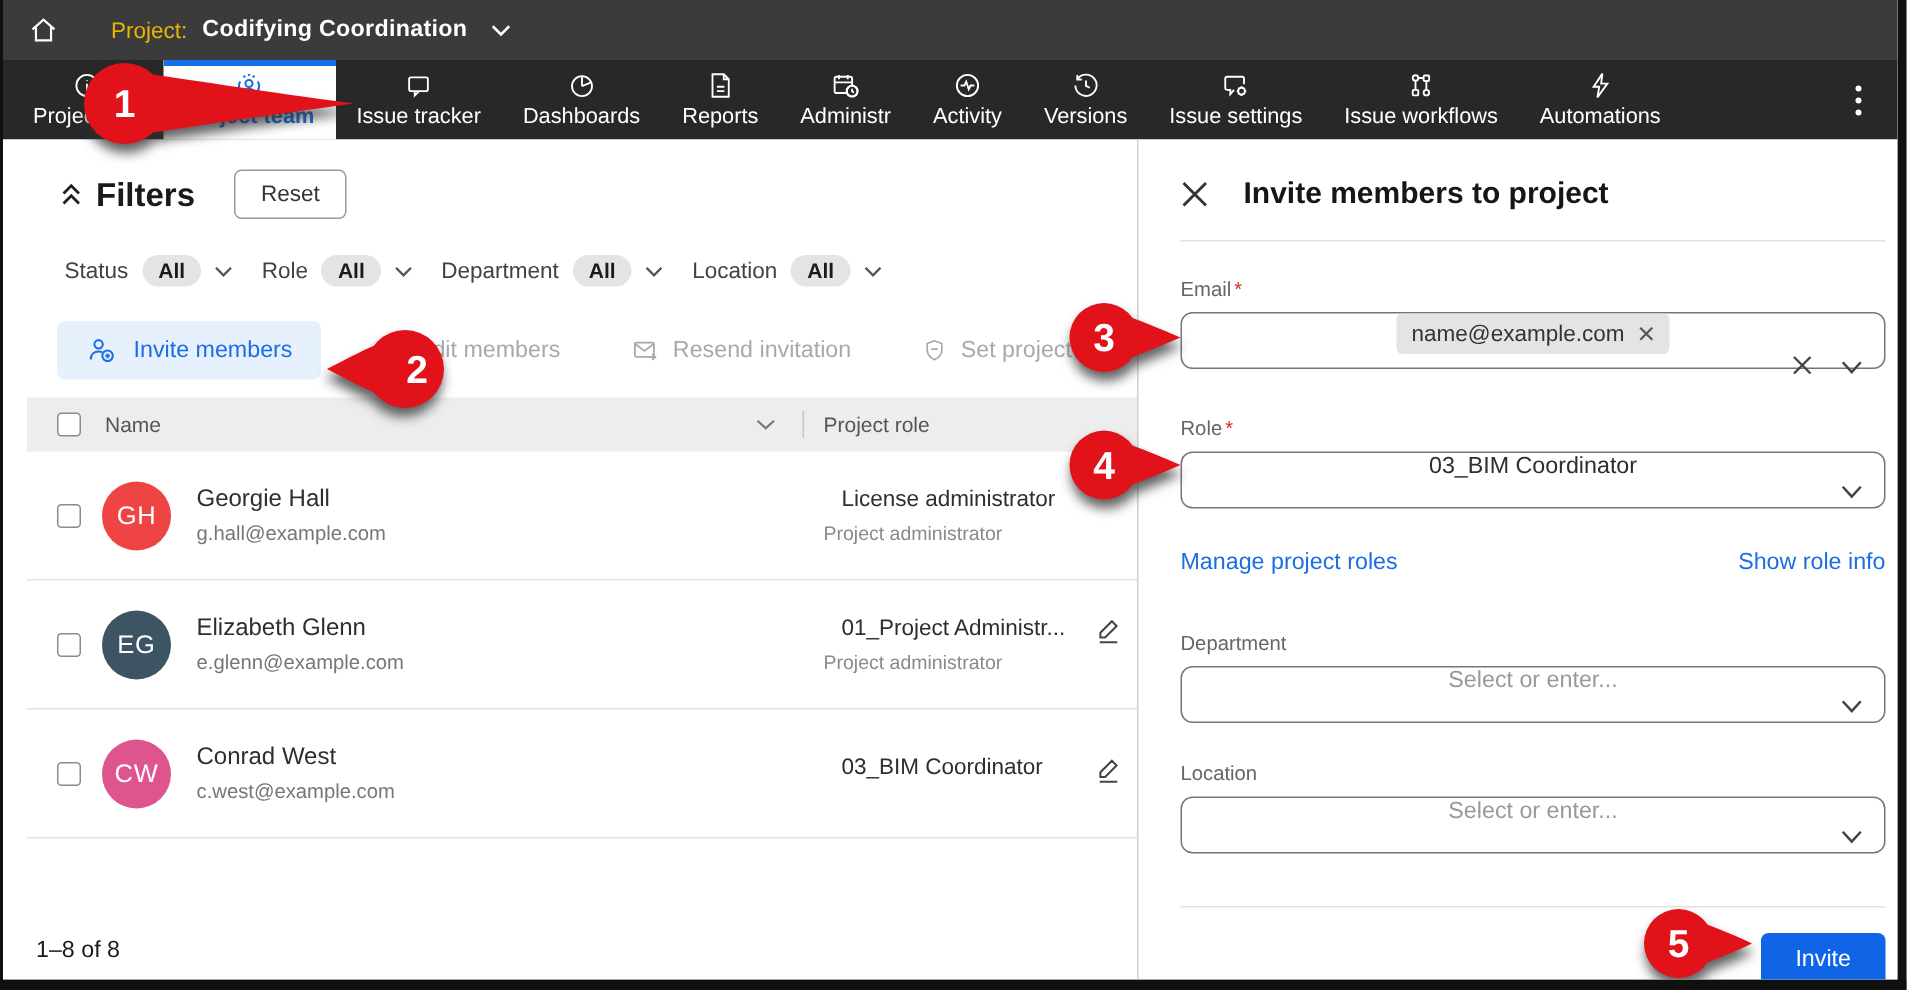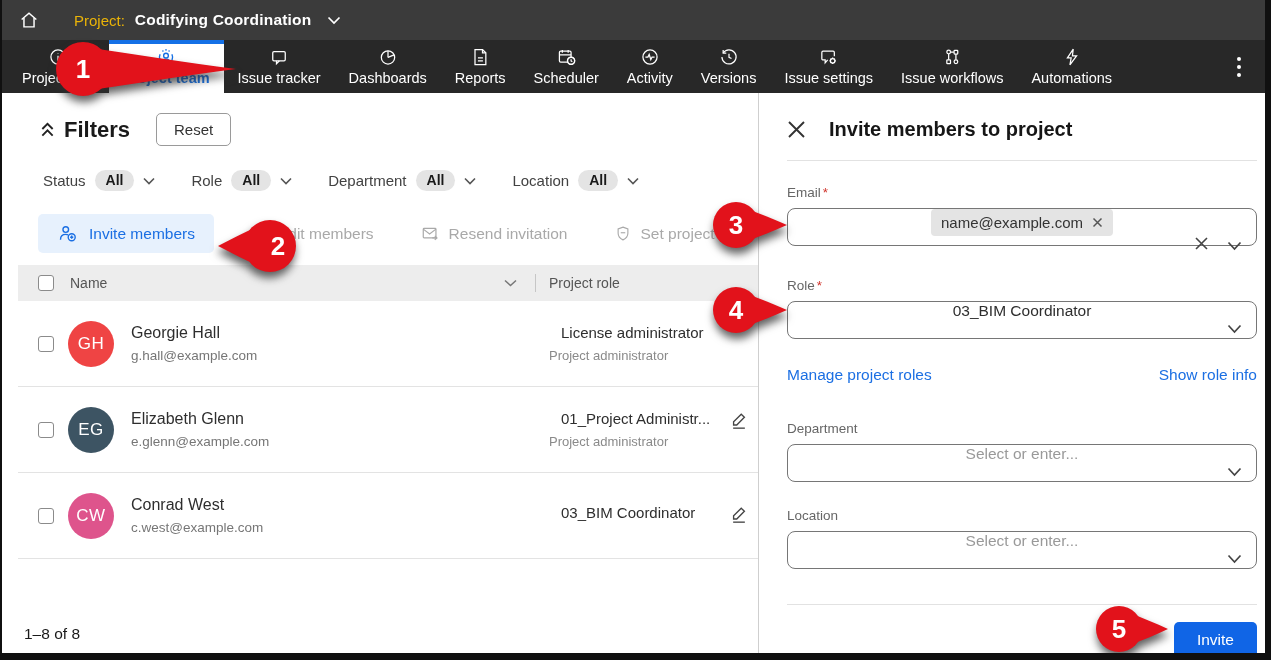--- a/index.html
+++ b/index.html
@@ -37,21 +37,21 @@
   .left-panel { width:757px; border-right:1px solid #cfcfcf; position:relative; background:#fff;padding-left:16px; }
   .right-panel { flex:1; padding:0 8px 0 28px; background:#fff; }
   
   .filters-header { margin:20px 0 0 22px; display:flex; align-items:center; }
   .collapse-ic { display:flex; margin-right:9px; }
   .filters-title { font-size:22px; font-weight:bold; color:#1a1a1a; }
   .reset-btn {
     margin-left:26px; padding:7px 17px; border:1px solid #9a9a9a; border-radius:5px;
     background:#fff; font-size:15px; color:#333; cursor:pointer; font-family:inherit;
   }
-  .filters-row { margin:24px 0 0 25px; display:flex; align-items:center; gap:36px; }
+  .filters-row { margin:24px 0 0 25px; display:flex; align-items:center; gap:19px; }
   .filter-group { display:flex; align-items:center; gap:9px; font-size:15px; color:#424242; cursor:pointer; }
   .pill { background:#e4e4e4; border-radius:11px; padding:2px 11px 3px; font-size:14px; font-weight:bold; color:#1a1a1a; }
   
   .toolbar { margin:23px 0 0 20px; display:flex; align-items:center; }
   .invite-members-btn {
     display:flex; align-items:center; gap:11px; background:#e7f1fd; color:#1b6fe3;
     padding:9px 19px; border-radius:5px; font-size:15.5px; border:none; cursor:pointer; font-family:inherit;
   }
   .tool-item { display:flex; align-items:center; gap:9px; color:#a9a9a9; font-size:15.5px; cursor:default; }
   .tool-item svg { stroke:#a9a9a9; fill:none; stroke-width:1.5; }
@@ -196,21 +196,21 @@
     <div class="tab">
       <span class="nav-ic">
         <svg width="21" height="20" viewBox="0 0 24 24">
             <rect x="3.5" y="5" width="14" height="13" rx="1.5"></rect>
             <path d="M7 3.5 V7 M14 3.5 V7 M3.5 9.5 H17.5"></path>
             <circle cx="17.5" cy="16.5" r="4.4" fill="#282828"></circle>
             <circle cx="17.5" cy="16.5" r="4.2"></circle>
             <path d="M17.5 14.6 V16.7 L19 17.6"></path>
           </svg>
       </span>
-      <span>Scheduler</span>
+      <span>Administr</span>
     </div>
     <div class="tab">
       <span class="nav-ic">
         <svg width="20" height="20" viewBox="0 0 24 24">
             <circle cx="12" cy="12" r="8.5"></circle>
             <path d="M6.5 12 H9.5 L11 9 L13 15 L14.5 12 H17.5"></path>
           </svg>
       </span>
       <span>Activity</span>
     </div>

